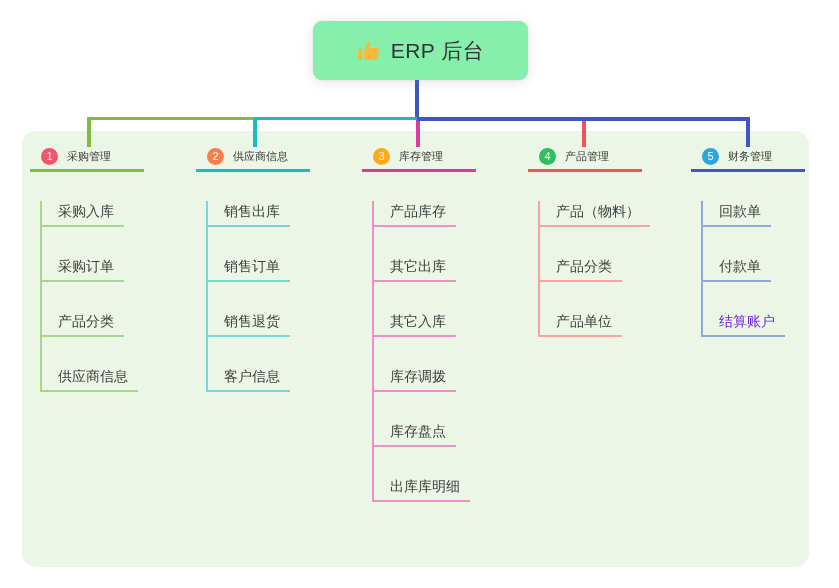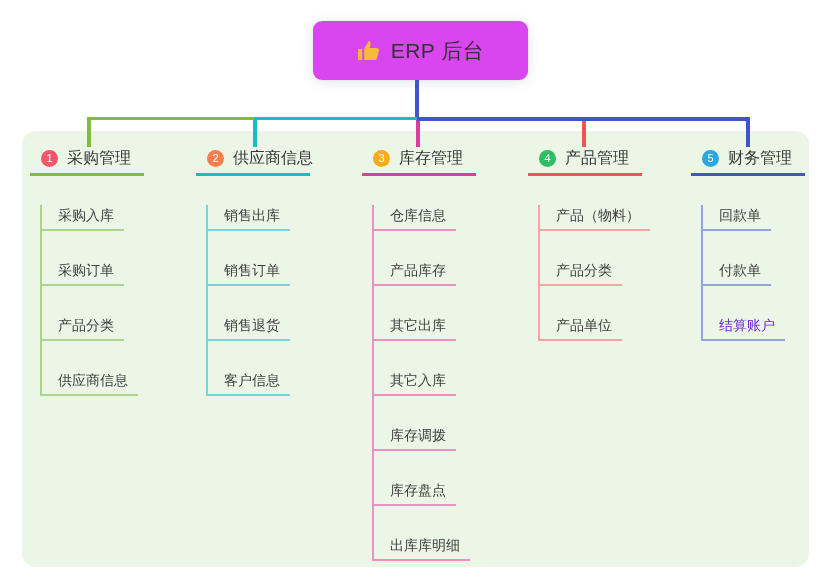--- a/index.html
+++ b/index.html
@@ -8,41 +8,41 @@
     background:#ffffff;
     font-family:"Liberation Sans","DejaVu Sans",sans-serif;
     -webkit-font-smoothing:antialiased;
   }
   .panel{
     position:absolute;left:22px;top:131px;width:787px;height:436px;
     border-radius:14px;
   }
   .root-card{
     position:absolute;left:313px;top:21px;width:215px;height:59px;
-    background:#d946ef;border-radius:9px;
+    background:#86efac;border-radius:9px;
     box-shadow:0 2px 12px rgba(90,100,120,.18), 0 0 1px rgba(90,100,120,.25);
     display:flex;align-items:center;justify-content:center;gap:10px;
     z-index:5;
   }
   .root-label{font-size:21px;color:#333;letter-spacing:.5px;}
   .root-vline{position:absolute;left:415px;top:80px;width:4px;height:38px;z-index:2;}
   .hseg{position:absolute;top:117px;height:3px;z-index:3;}
   .hseg.thick{height:4px;}
   .drop{position:absolute;top:117px;width:4px;height:30px;z-index:2;}
   .branch{position:absolute;top:147px;z-index:4;}
   .b-title{
     width:114px;display:flex;align-items:center;
     padding:1px 0 4px 0;border-bottom:3px solid #000;
   }
   .badge{
     width:17px;height:17px;border-radius:50%;margin-left:11px;
     color:#fff;font-size:11px;line-height:17px;text-align:center;
     flex:0 0 17px;
   }
-  .b-label{margin-left:9px;font-size:16px;color:#383838;white-space:nowrap;}
+  .b-label{margin-left:9px;font-size:11px;color:#383838;white-space:nowrap;}
   .b-items{margin-left:10px;border-left:2px solid #000;}
   .b-item{
     width:max-content;margin-top:29px;
     padding:0 10px 4px 16px;border-bottom:2px solid #000;
     font-size:14px;line-height:20px;color:#3d3d3d;white-space:nowrap;
   }
   .thumb-icon{width:24px;height:24px;display:block;}
 </style>
 </head>
 <body>
@@ -91,21 +91,20 @@
         <div class="b-item" style="border-bottom-color: rgb(122, 213, 216); color: rgb(61, 61, 61);">销售退货</div>
         <div class="b-item" style="border-bottom-color: rgb(122, 213, 216); color: rgb(61, 61, 61);">客户信息</div>
       </div>
     </div>
     <div class="branch" style="left: 362px;">
       <div class="b-title" style="border-bottom-color: rgb(219, 61, 157);">
         <span class="badge" style="background: rgb(250, 171, 28);">3</span>
         <span class="b-label" style="color: rgb(56, 56, 56);">库存管理</span>
       </div>
       <div class="b-items" style="border-left-color: rgb(240, 143, 196);">
-        <div class="b-item" style="border-bottom-color: rgb(240, 143, 196); color: rgb(61, 61, 61);">仓库信息</div>
         <div class="b-item" style="border-bottom-color: rgb(240, 143, 196); color: rgb(61, 61, 61);">产品库存</div>
         <div class="b-item" style="border-bottom-color: rgb(240, 143, 196); color: rgb(61, 61, 61);">其它出库</div>
         <div class="b-item" style="border-bottom-color: rgb(240, 143, 196); color: rgb(61, 61, 61);">其它入库</div>
         <div class="b-item" style="border-bottom-color: rgb(240, 143, 196); color: rgb(61, 61, 61);">库存调拨</div>
         <div class="b-item" style="border-bottom-color: rgb(240, 143, 196); color: rgb(61, 61, 61);">库存盘点</div>
         <div class="b-item" style="border-bottom-color: rgb(240, 143, 196); color: rgb(61, 61, 61);">出库库明细</div>
       </div>
     </div>
     <div class="branch" style="left: 528px;">
       <div class="b-title" style="border-bottom-color: rgb(240, 84, 85);">

